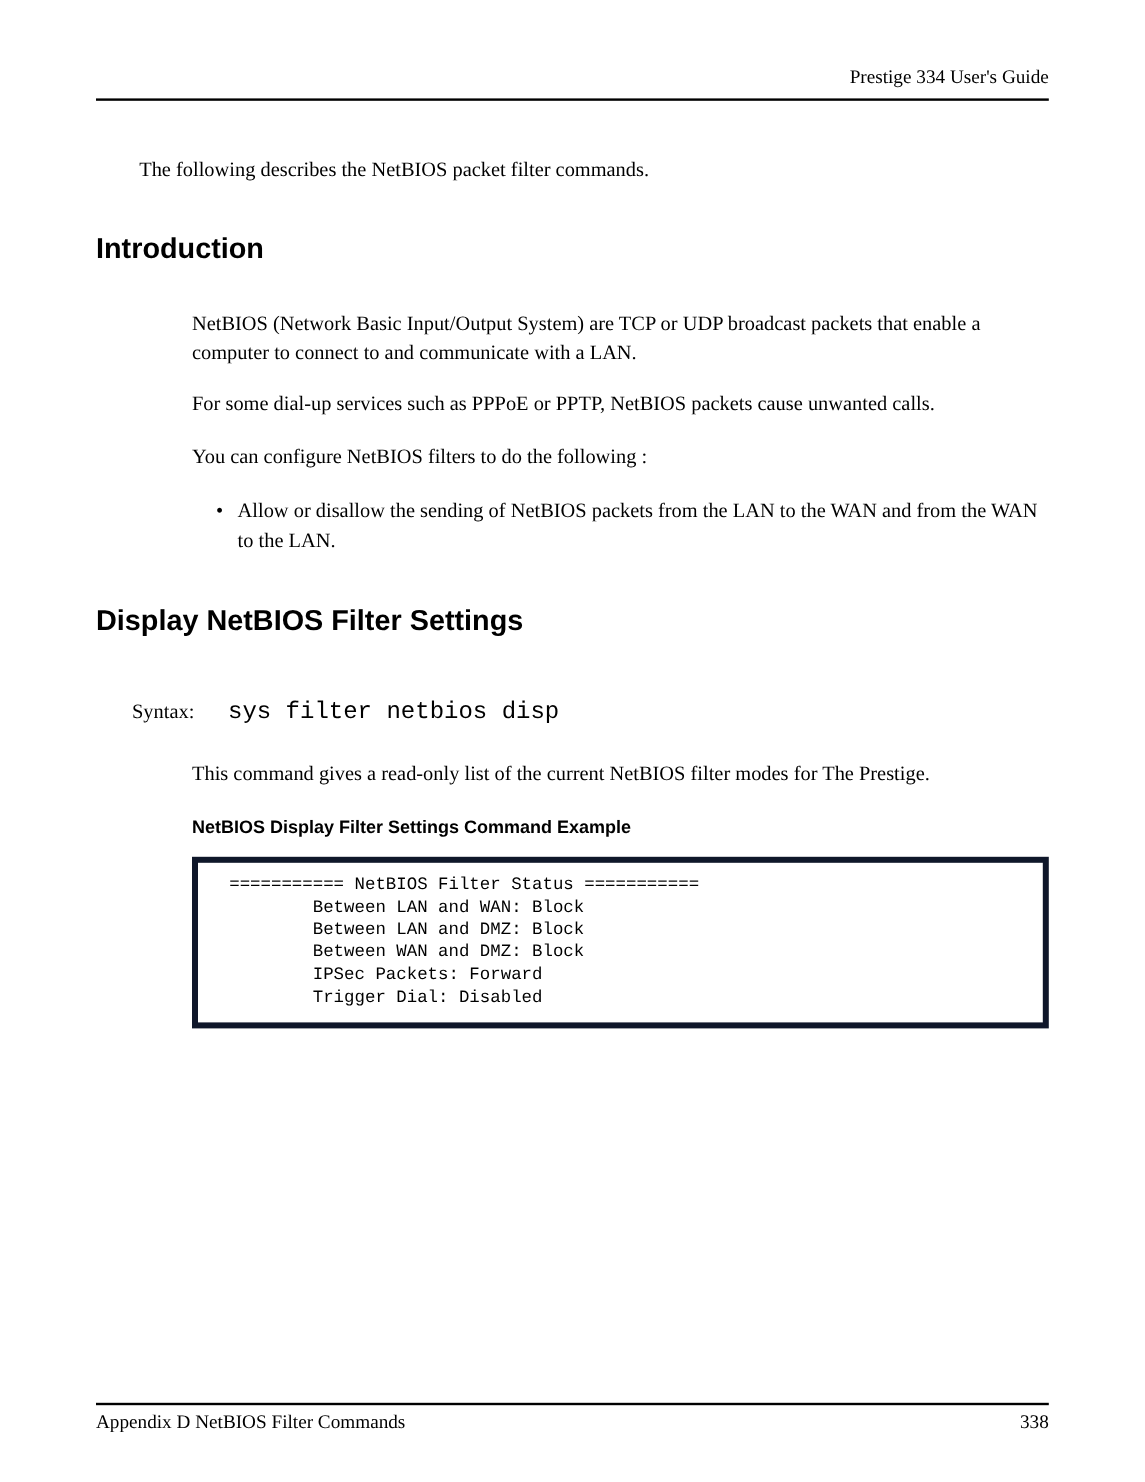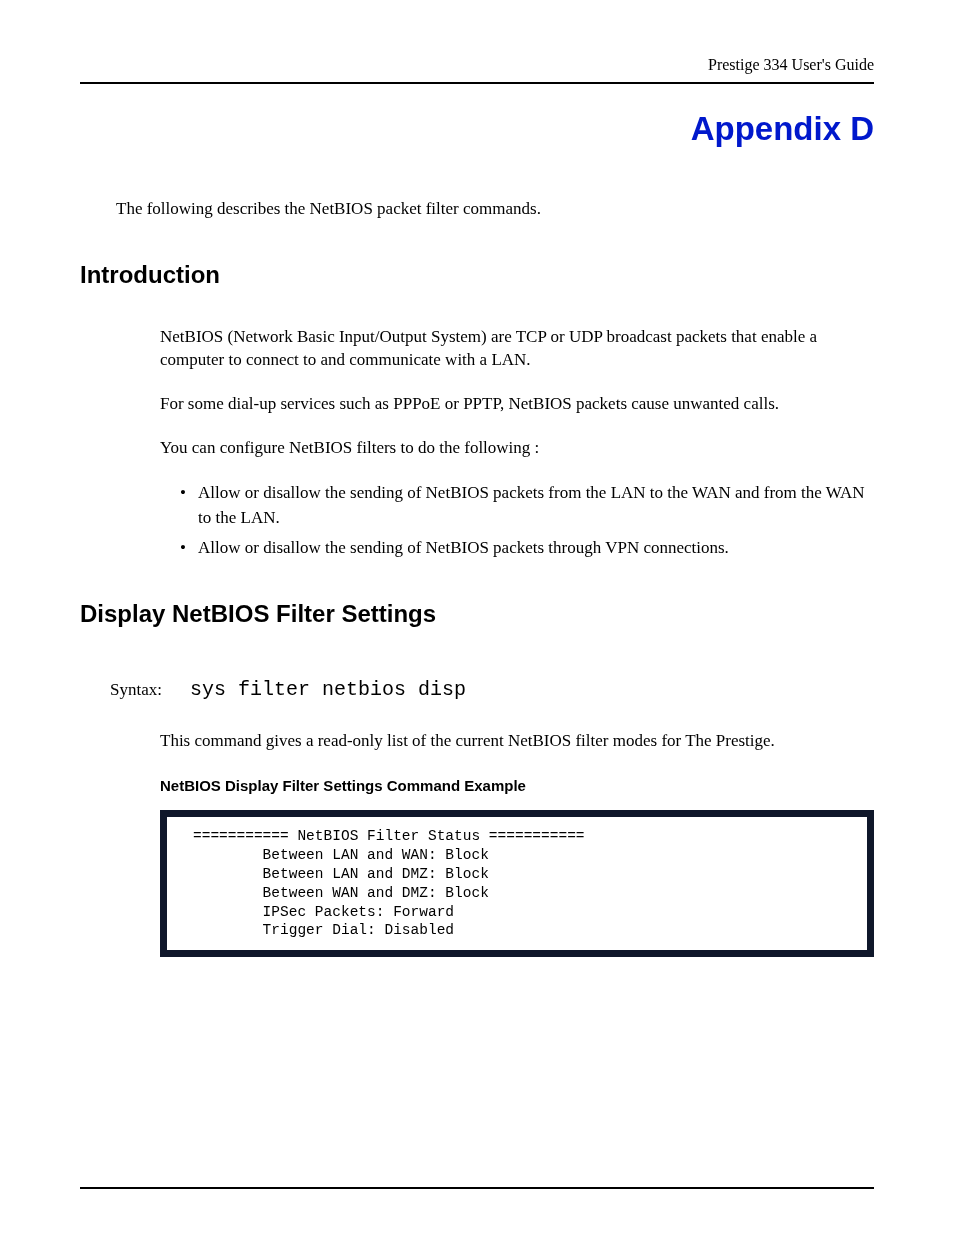--- a/index.html
+++ b/index.html
@@ -88,21 +88,21 @@
     .sub-heading {
       font-family: Arial, Helvetica, sans-serif;
       font-weight: bold;
       font-size: 15px;
       margin-left: 80px;
       margin-top: 24px;
       margin-bottom: 16px;
     }
     .code-box {
       margin-left: 80px;
-      border: 7px solid #0f172a;
+      border: 5px solid #0f172a;
       padding: 10px 26px 10px 26px;
       font-family: "Courier New", Courier, monospace;
       font-size: 14.5px;
       white-space: pre;
       line-height: 1.3;
     }
     .footer {
       position: absolute;
       bottom: 40px;
       left: 80px;
@@ -119,34 +119,32 @@
       font-size: 16px;
     }
   </style>
 </head>
 <body>
 
 <div class="header-text">Prestige 334 User's Guide</div>
 <hr class="header-rule">
 
 <div class="appendix-title">
-  <div>Appendix D</div>
 </div>
 
 <p class="intro-para">The following describes the NetBIOS packet filter commands.</p>
 
 <h2 class="section-heading">Introduction</h2>
 
 <p class="body-para">NetBIOS (Network Basic Input/Output System) are TCP or UDP broadcast packets that enable a computer to connect to and communicate with a LAN.</p>
 <p class="body-para">For some dial-up services such as PPPoE or PPTP, NetBIOS packets cause unwanted calls.</p>
 <p class="body-para">You can configure NetBIOS filters to do the following :</p>
 
 <ul class="bullet-list">
   <li>Allow or disallow the sending of NetBIOS packets from the LAN to the WAN and from the WAN to the LAN.</li>
-  <li>Allow or disallow the sending of NetBIOS packets through VPN connections.</li>
 </ul>
 
 <h2 class="section-heading">Display NetBIOS Filter Settings</h2>
 
 <div class="syntax-row">
   <span class="syntax-label">Syntax:</span>
   <span class="syntax-cmd">sys filter netbios disp</span>
 </div>
 
 <p class="body-para">This command gives a read-only list of the current NetBIOS filter modes for The Prestige.</p>
@@ -155,13 +153,17 @@
 
 <div class="code-box">=========== NetBIOS Filter Status ===========
         Between LAN and WAN: Block
         Between LAN and DMZ: Block
         Between WAN and DMZ: Block
         IPSec Packets: Forward
         Trigger Dial: Disabled</div>
 
 <div class="footer">
   <hr class="footer-rule">
+  <div class="footer-row">
+    <span>Appendix D NetBIOS Filter Commands</span>
+    <span>338</span>
+  </div>
 </div>
 
 </body></html>

